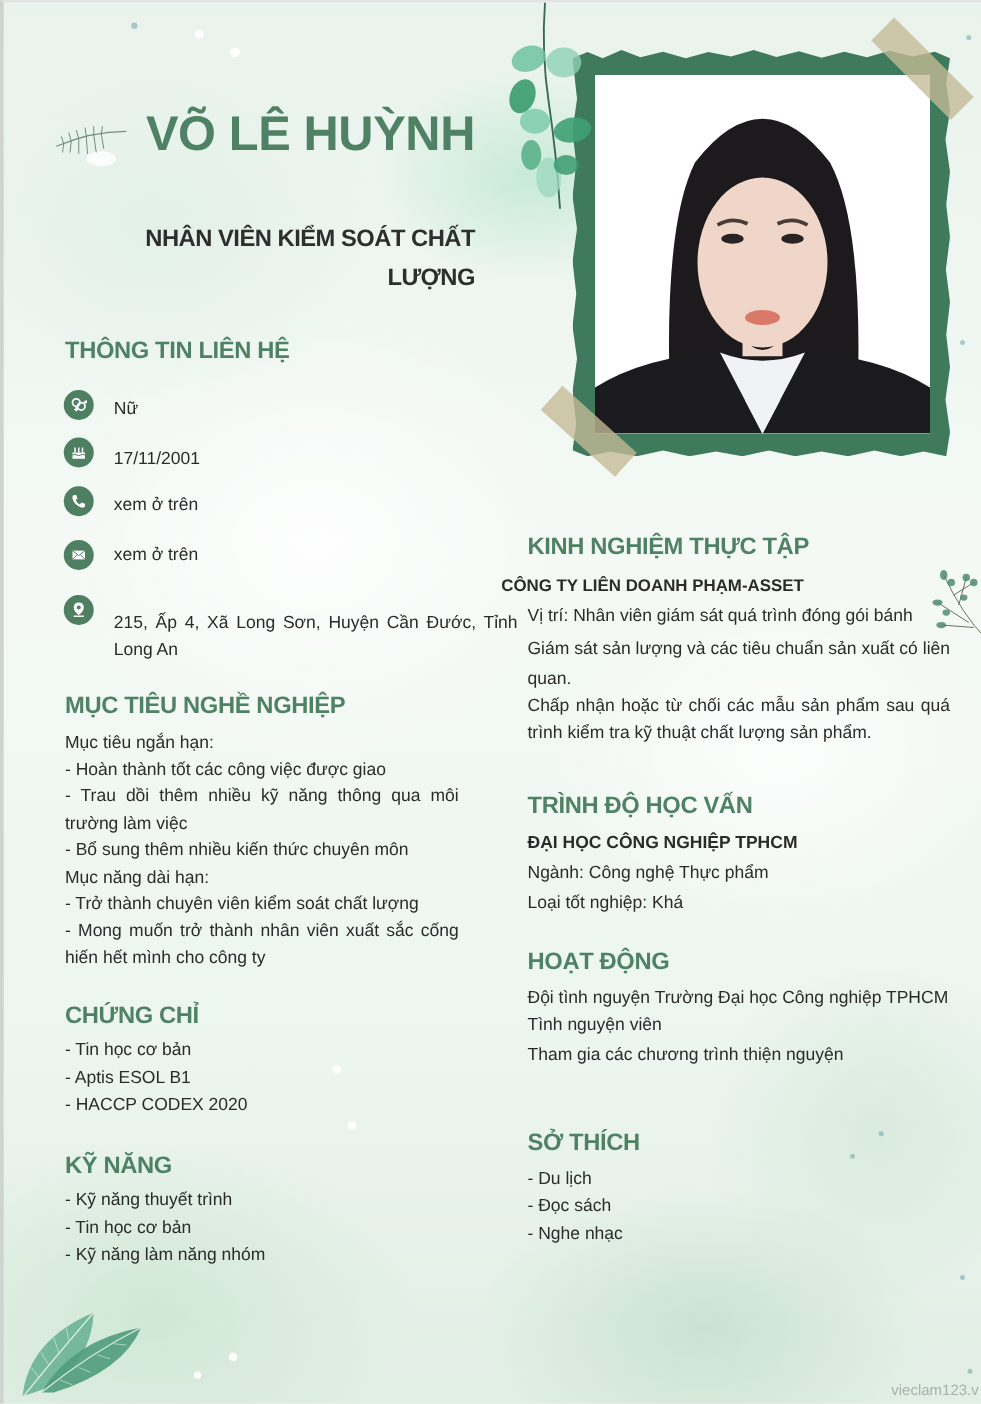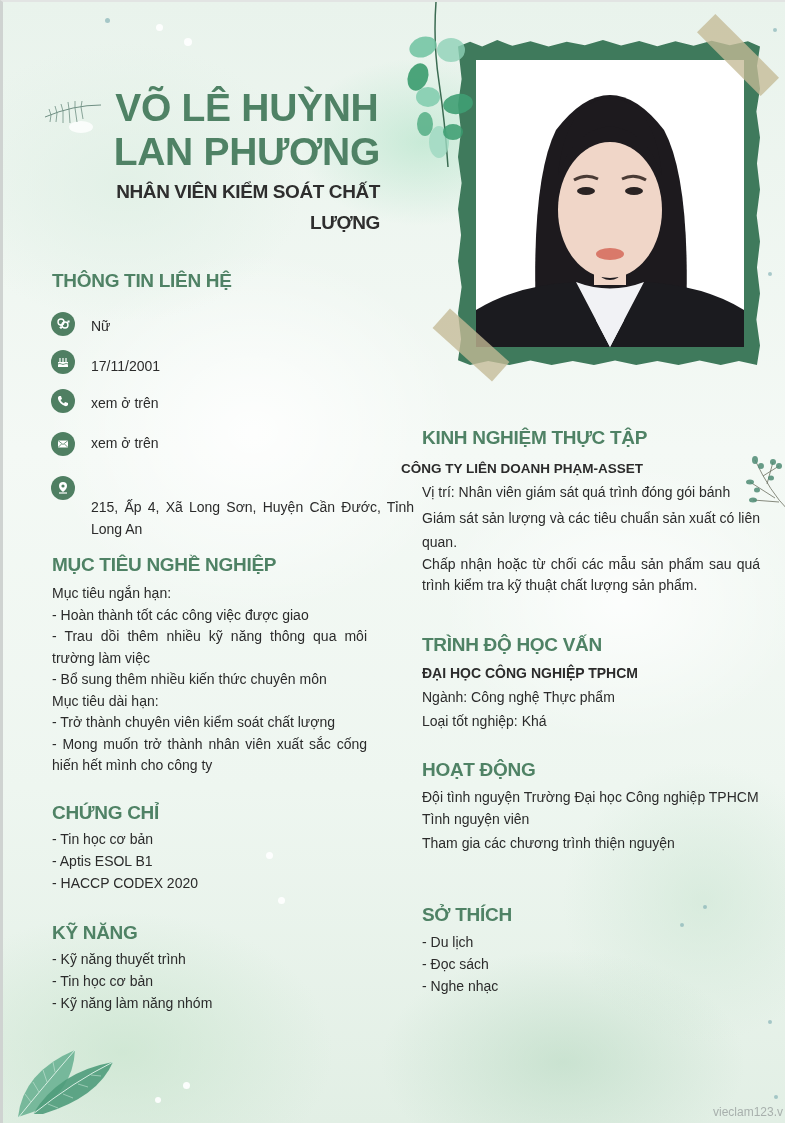--- a/index.html
+++ b/index.html
@@ -90,21 +90,20 @@
   <svg style="position:absolute;left:40px;top:95px;" width="60" height="40" viewBox="0 0 60 40">
     <ellipse cx="38" cy="30" rx="12" ry="6" fill="#ffffff" opacity="0.8"></ellipse>
     <path d="M2 20 Q30 8 58 8" stroke="#6f8f83" stroke-width="1" fill="none"></path>
     <g stroke="#6f8f83" stroke-width="0.8">
       <path d="M8 18 L6 12 M8 18 L7 25 M14 16 L12 9 M14 16 L13 25 M20 14 L18 7 M20 14 L20 26 M26 12 L25 5 M26 12 L27 26 M32 11 L32 4 M32 11 L34 25 M38 10 L39 4 M38 10 L40 22"></path>
     </g>
   </svg>
 
   <div class="name">
     <div>VÕ LÊ HUỲNH</div>
-    <div>LAN PHƯƠNG</div>
   </div>
   <div class="role">
     <div>NHÂN VIÊN KIỂM SOÁT CHẤT</div>
     <div>LƯỢNG</div>
   </div>
 
   <div class="photo-frame"></div>
   <div class="photo">
     <svg width="268" height="287" viewBox="0 0 268 287">
       <rect width="268" height="287" fill="#ffffff"></rect>
@@ -177,30 +176,30 @@
     <span class="ctext" style="margin-top:0px;">xem ở trên</span>
   </div>
   <div class="contact-row" style="top:474px;">
     <span class="cicon">
       <svg viewBox="0 0 16 16">
           <path d="M8 2 Q12 2 12 6 Q12 9 8 12 Q4 9 4 6 Q4 2 8 2 Z" fill="#fff"></path>
           <circle cx="8" cy="6" r="1.6" fill="#4f7f62"></circle>
           <path d="M4 13 H12" stroke="#fff" stroke-width="1.2"></path>
         </svg>
     </span>
-    <span class="ctext" style="margin-top:20px;">215, Ấp 4, Xã Long Sơn, Huyện Cần Đước, Tỉnh Long An</span>
+    <span class="ctext" style="margin-top:10px;">215, Ấp 4, Xã Long Sơn, Huyện Cần Đước, Tỉnh Long An</span>
   </div>
 
   <h2 class="sec-title" style="left:49px;top:552px;">MỤC TIÊU NGHỀ NGHIỆP</h2>
   <div class="txt just" style="left:49px;top:581px;width:315px;">
     <div>Mục tiêu ngắn hạn:</div>
     <div>- Hoàn thành tốt các công việc được giao</div>
     <div>- Trau dồi thêm nhiều kỹ năng thông qua môi trường làm việc</div>
     <div>- Bổ sung thêm nhiều kiến thức chuyên môn</div>
-    <div>Mục tiêu dài hạn:</div>
+    <div>Mục năng dài hạn:</div>
     <div>- Trở thành chuyên viên kiểm soát chất lượng</div>
     <div>- Mong muốn trở thành nhân viên xuất sắc cống hiến hết mình cho công ty</div>
   </div>
 
   <h2 class="sec-title" style="left:49px;top:800px;">CHỨNG CHỈ</h2>
   <div class="txt" style="left:49px;top:826px;width:315px;line-height:22px;">
     <div>- Tin học cơ bản</div>
     <div>- Aptis ESOL B1</div>
     <div>- HACCP CODEX 2020</div>
   </div>

